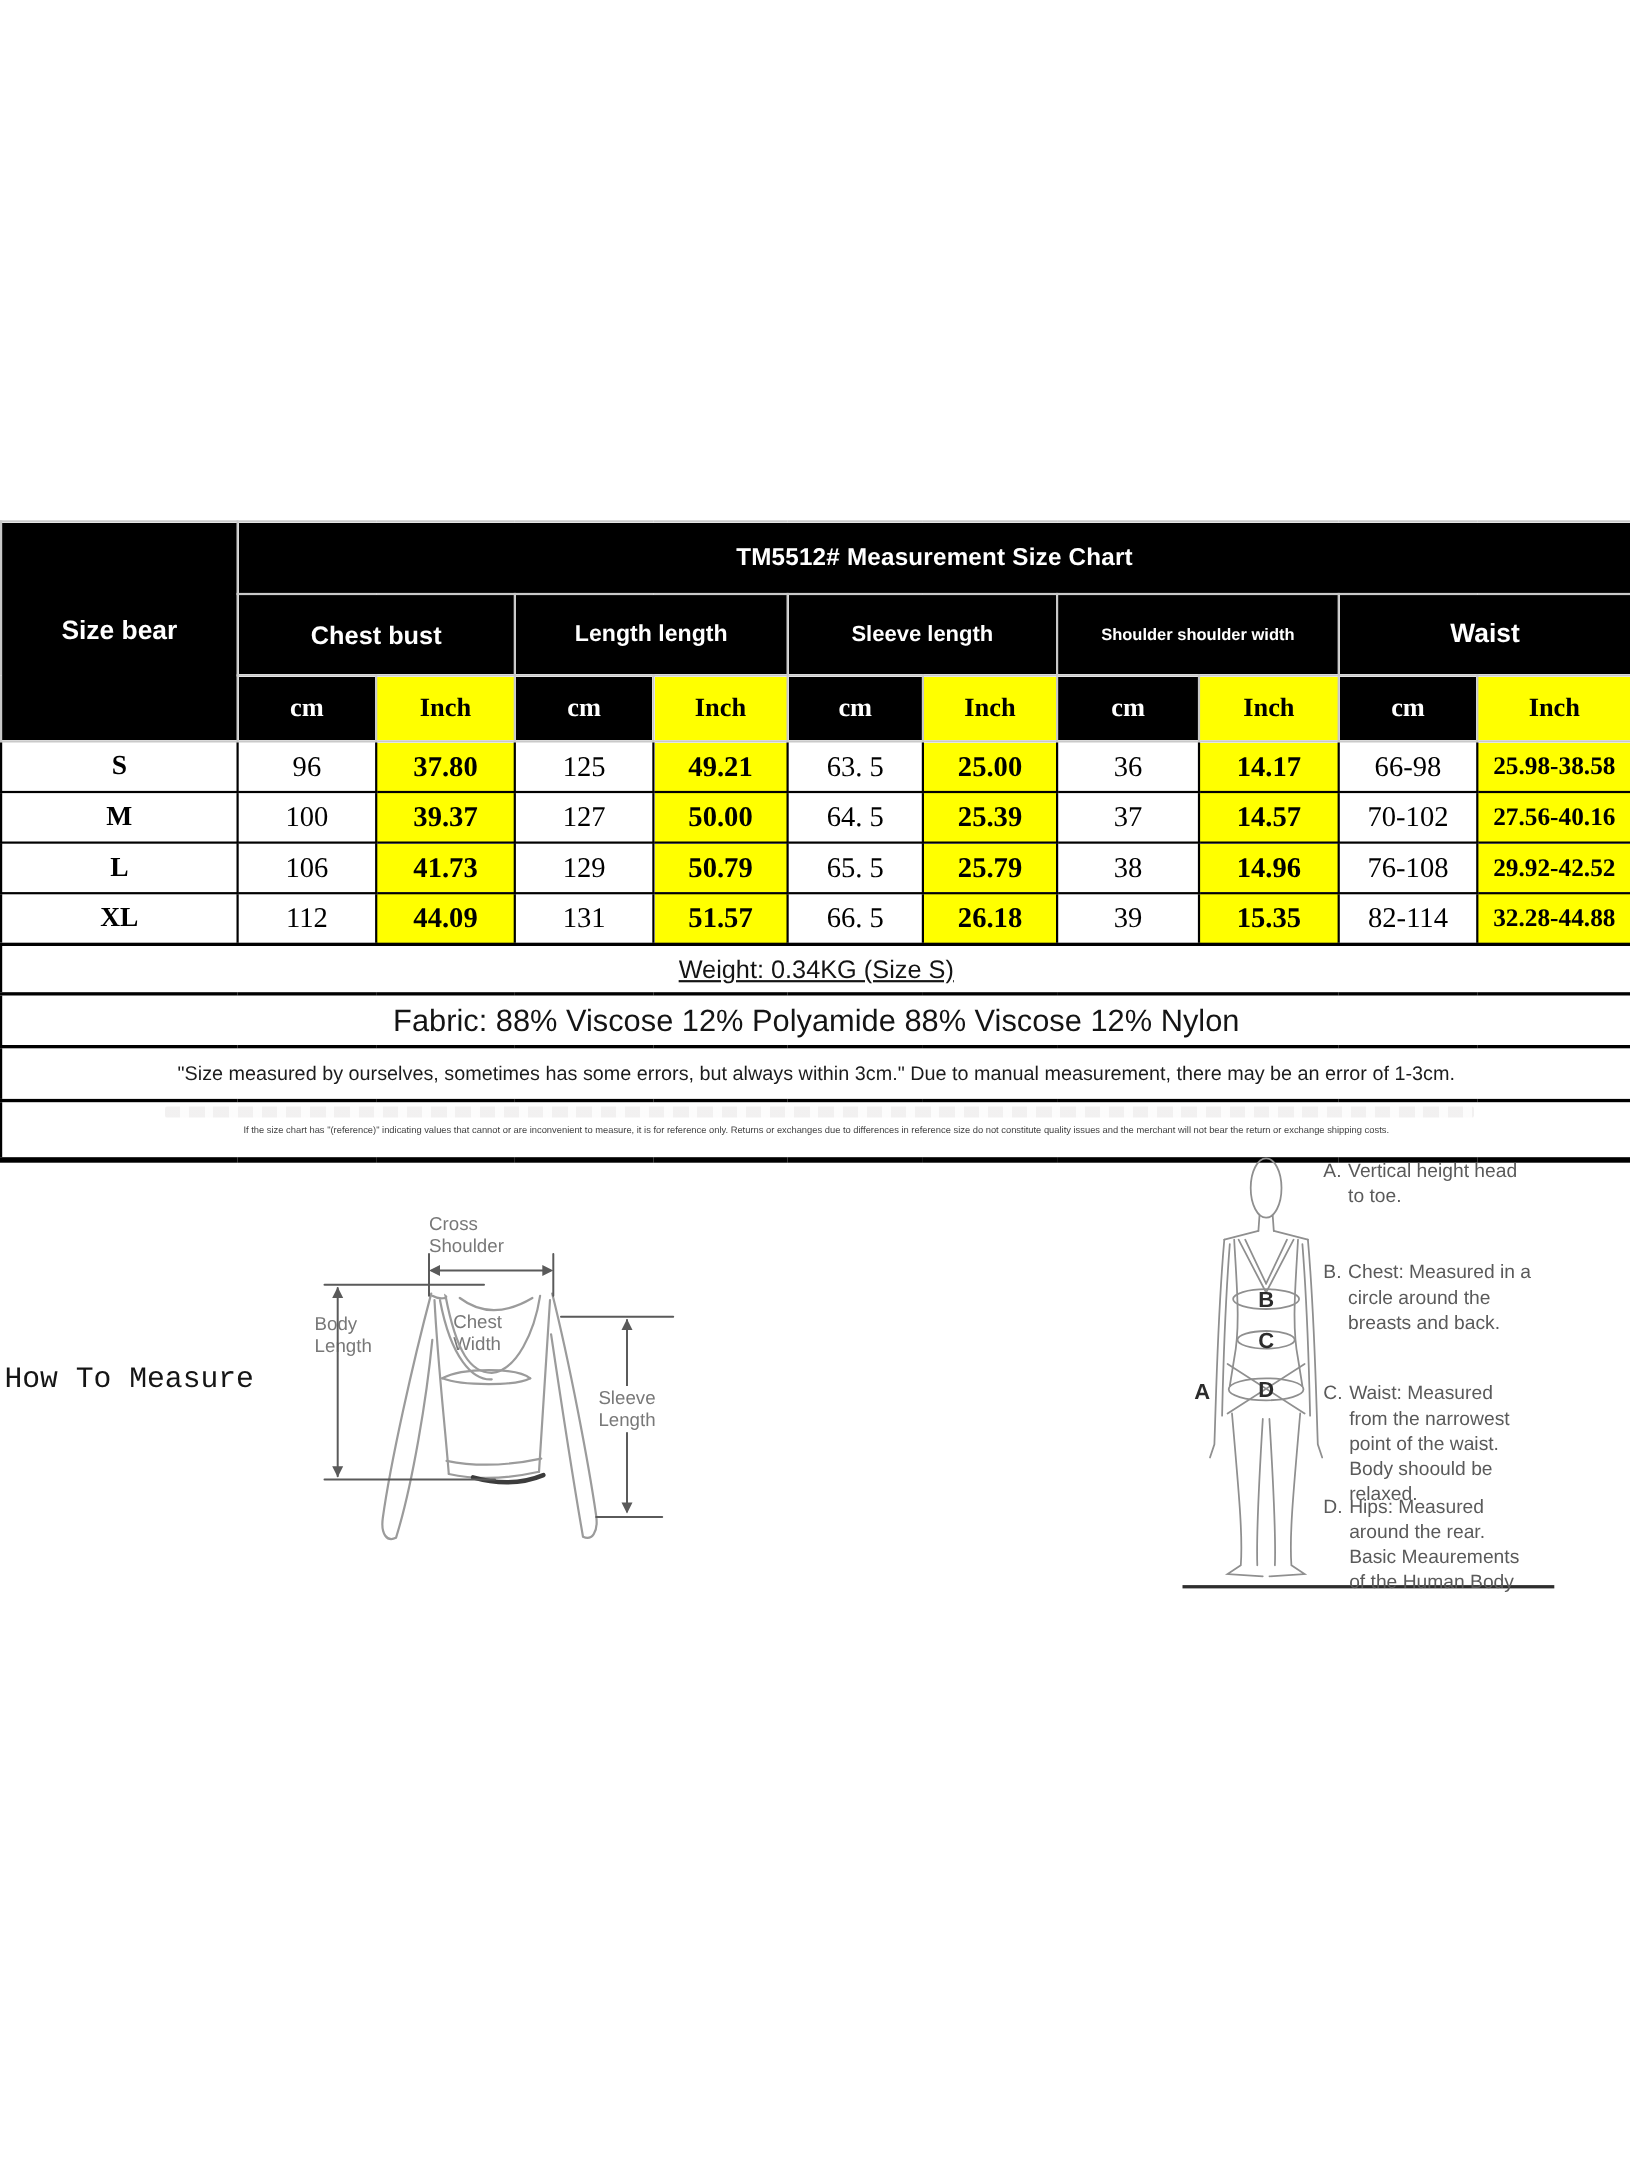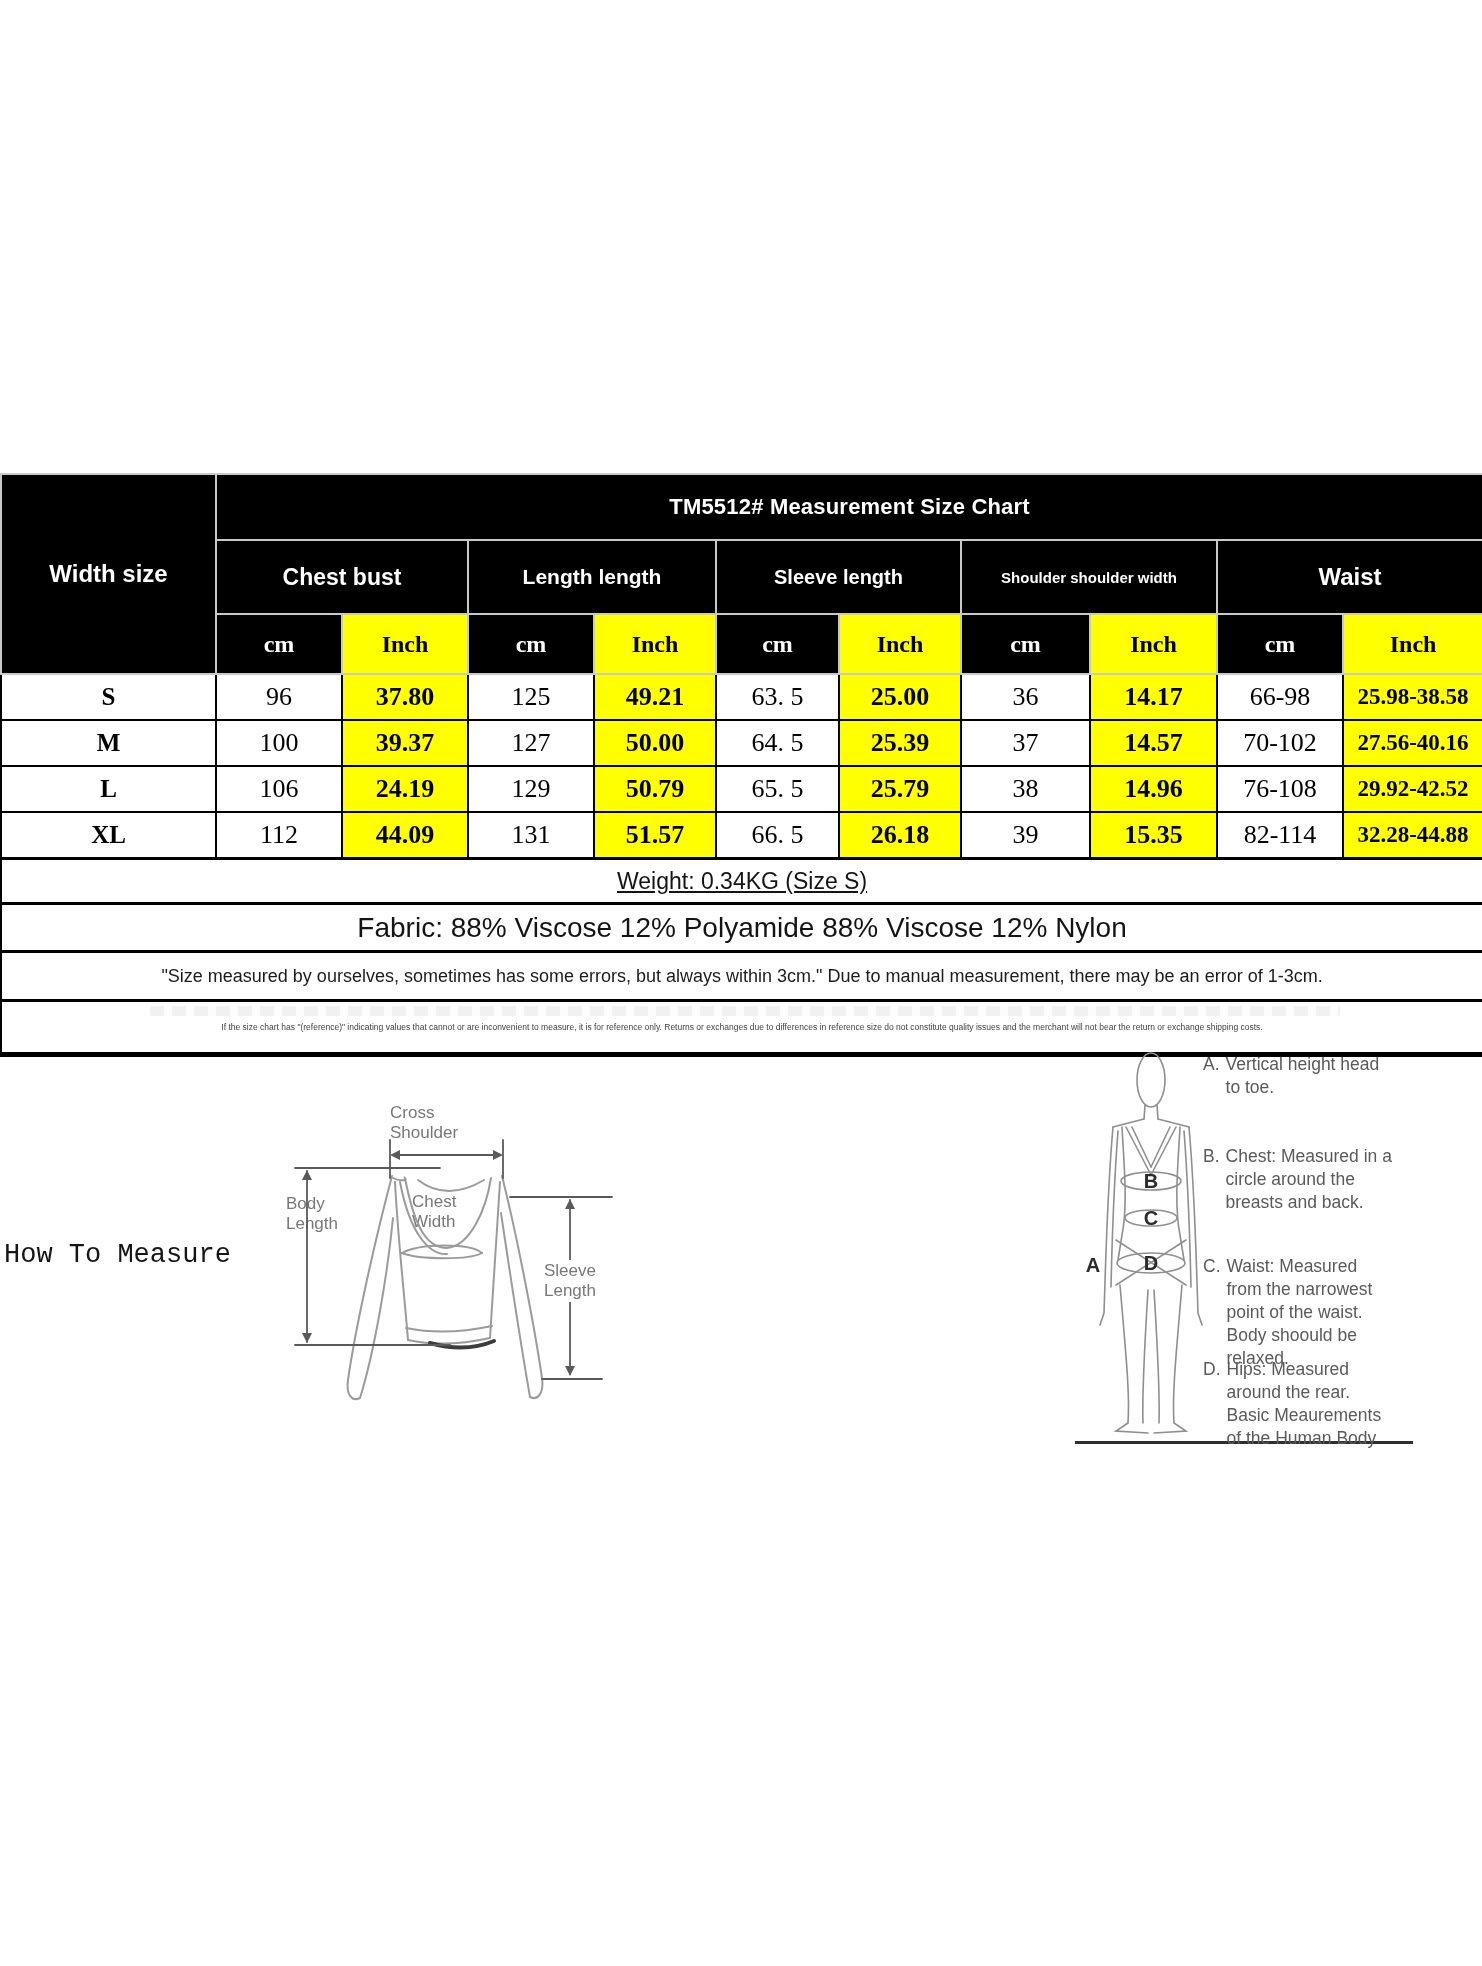--- a/index.html
+++ b/index.html
@@ -78,21 +78,21 @@
       <col style="width:122px">
       <col style="width:123px">
     <col style="width:122px">
       <col style="width:129px">
       <col style="width:127px">
     <col style="width:126px">
       <col style="width:140px">
   </colgroup>
   <tbody>
     <tr>
-      <td class="dark corner" rowspan="3">Width size</td>
+      <td class="dark corner" rowspan="3">Size bear</td>
       <td class="dark title-cell" colspan="10">TM5512# Measurement Size Chart</td>
     </tr>
     <tr id="group-row">
         <td colspan="2" class="dark group g0">Chest bust</td>
         <td colspan="2" class="dark group g1">Length length</td>
         <td colspan="2" class="dark group g2">Sleeve length</td>
         <td colspan="2" class="dark group g3">Shoulder shoulder width</td>
         <td colspan="2" class="dark group g4">Waist</td>
       </tr>
     <tr id="unit-row">
@@ -131,21 +131,21 @@
         <td class="num">64. 5</td>
         <td class="num hl">25.39</td>
         <td class="num">37</td>
         <td class="num hl">14.57</td>
         <td class="num">70-102</td>
         <td class="num hl">27.56-40.16</td>
       </tr>
       <tr class="data">
         <td class="rowhead">L</td>
         <td class="num">106</td>
-        <td class="num hl">24.19</td>
+        <td class="num hl">41.73</td>
         <td class="num">129</td>
         <td class="num hl">50.79</td>
         <td class="num">65. 5</td>
         <td class="num hl">25.79</td>
         <td class="num">38</td>
         <td class="num hl">14.96</td>
         <td class="num">76-108</td>
         <td class="num hl">29.92-42.52</td>
       </tr>
       <tr class="data">

